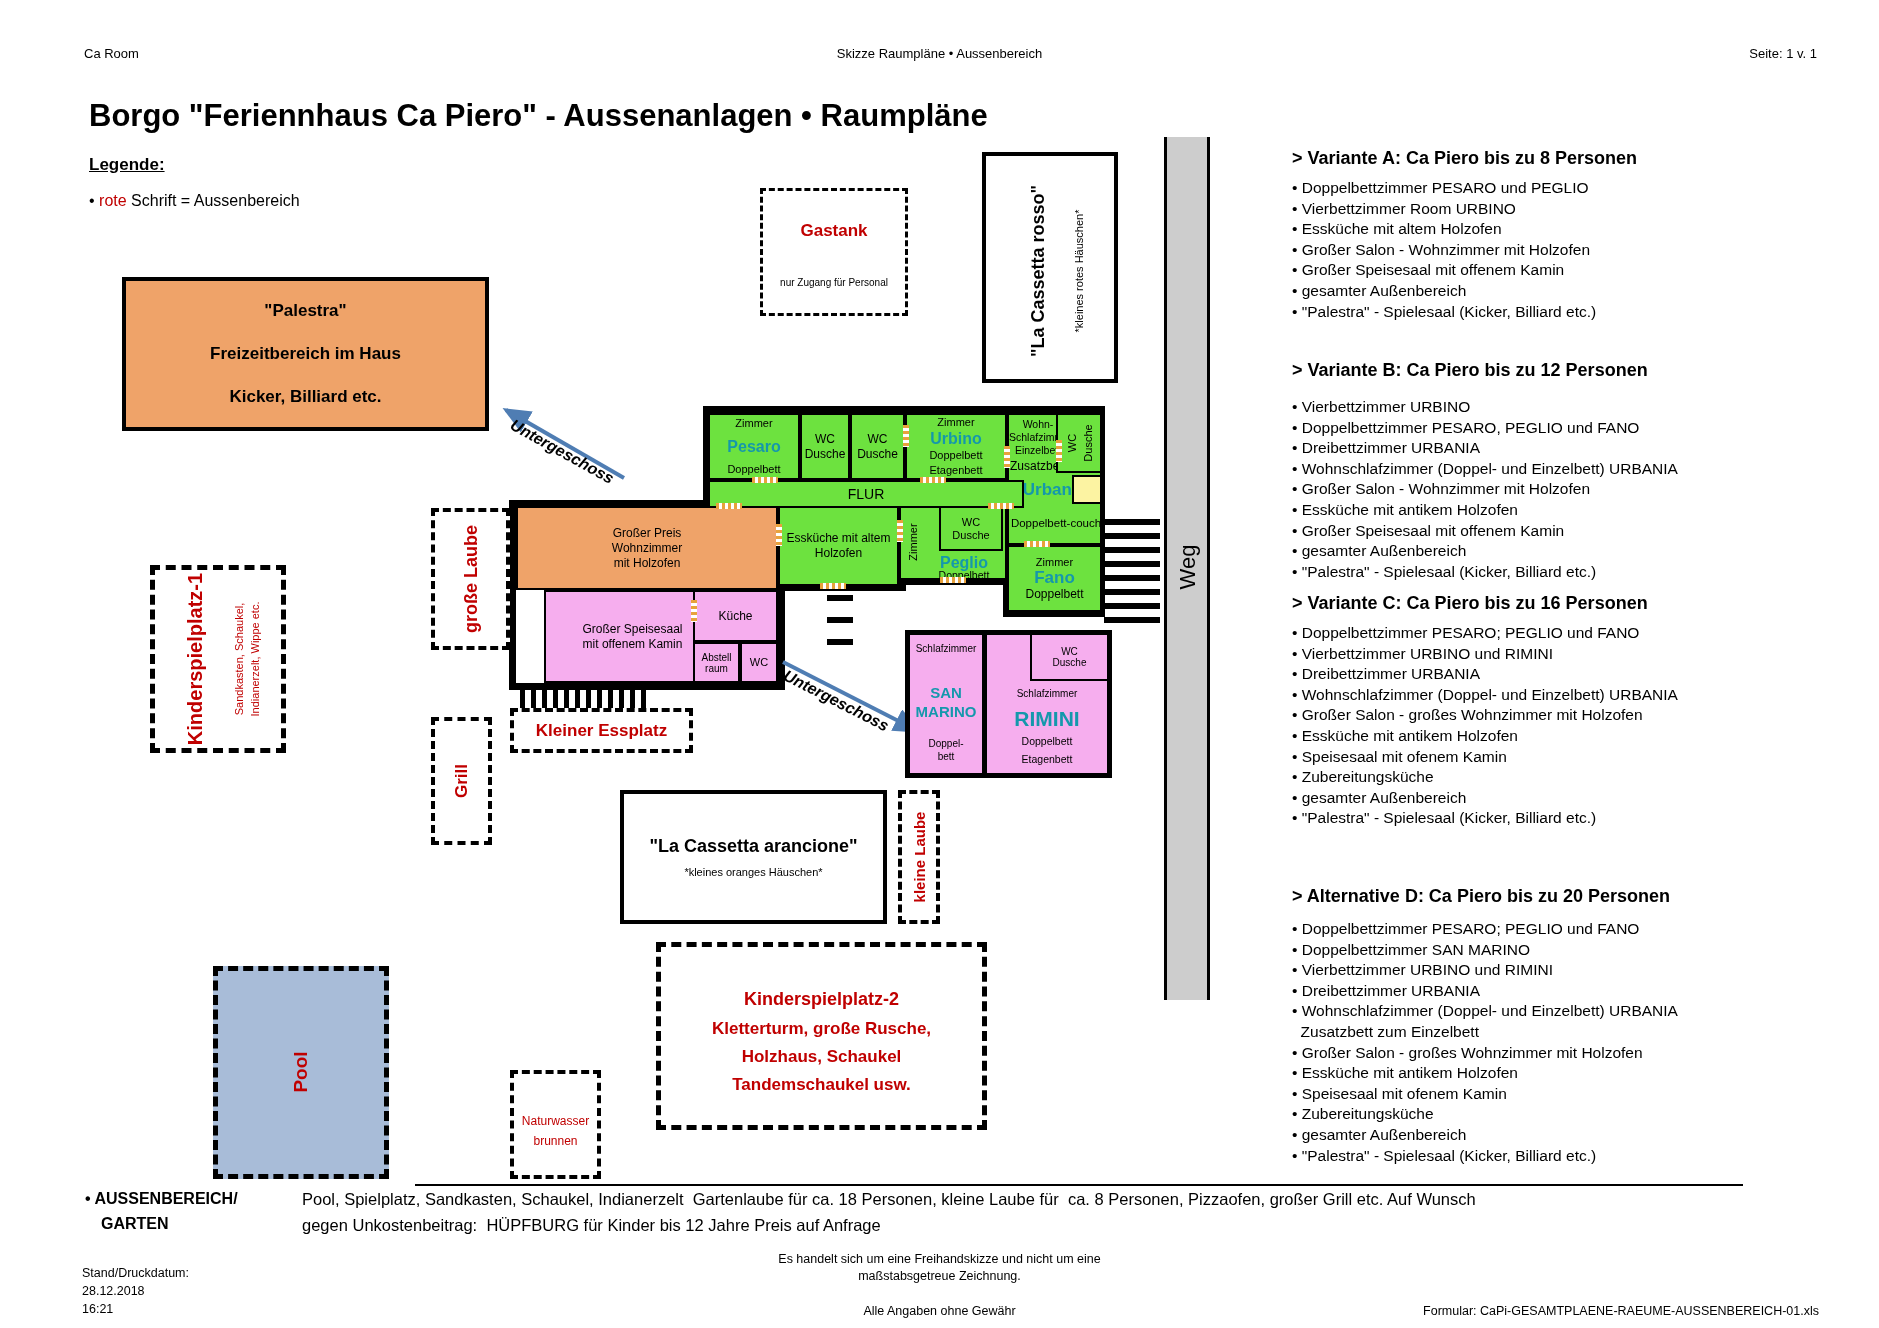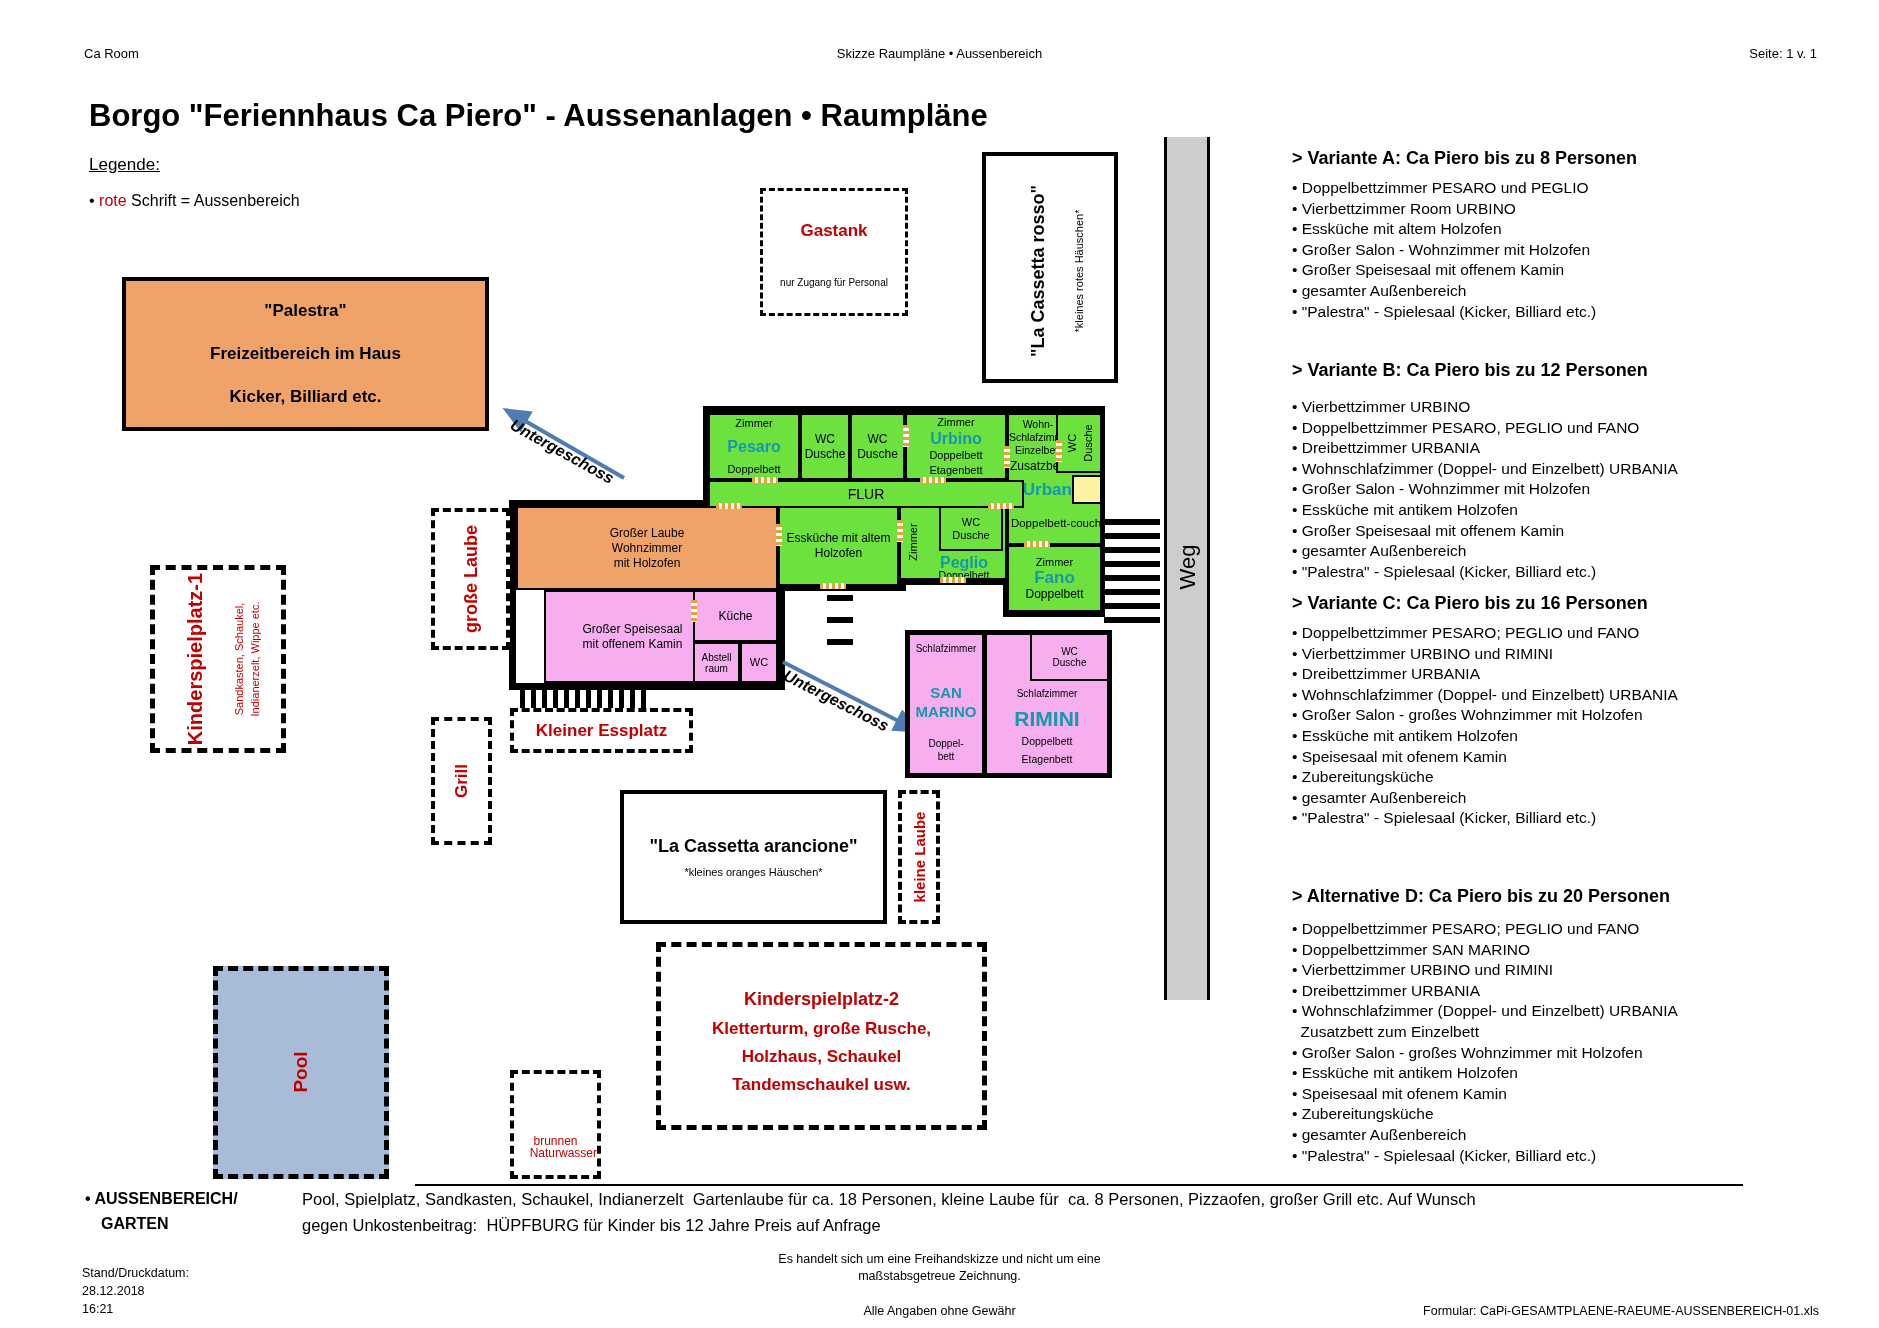--- a/index.html
+++ b/index.html
@@ -6,21 +6,21 @@
   .page{position:relative;width:1879px;height:1328px;background:#fff;overflow:hidden;
         font-family:"Liberation Sans", sans-serif;color:#000;margin:0 auto;}
   .abs{position:absolute;}
   .red{color:var(--red);}
   .teal{color:var(--teal);font-weight:bold;}
   .b{font-weight:bold;}
   .vtext{position:absolute;white-space:nowrap;transform:translate(-50%,-50%) rotate(-90deg);transform-origin:center;}
   
   .hdr{position:absolute;top:46px;font-size:13px;}
   .title{position:absolute;left:89px;top:98px;font-size:31px;font-weight:bold;letter-spacing:0;}
-  .legende{position:absolute;left:89px;top:155px;font-size:17px;font-weight:normal;text-decoration:underline;}
+  .legende{position:absolute;left:89px;top:155px;font-size:17px;font-weight:bold;text-decoration:underline;}
   .legende-line{position:absolute;left:89px;top:192px;font-size:16px;}
   
   .solidbox{position:absolute;border:4px solid #000;background:#fff;box-sizing:border-box;}
   .dashbox{position:absolute;border:4px dashed #000;background:#fff;box-sizing:border-box;}
   .room{position:absolute;border:2px solid #000;box-sizing:border-box;display:flex;flex-direction:column;
         align-items:center;justify-content:space-between;text-align:center;padding:2px 1px;}
   .green{background:var(--green);}
   .orange{background:var(--orange);}
   .pink{background:var(--pink);}
   .yellow{background:var(--yellow);}
@@ -120,21 +120,21 @@
     <span class="vtext" style="left:14px;top:28px;font-size:11px;">WC</span>
     <span class="vtext" style="left:30px;top:28px;font-size:11px;">Dusche</span>
   </div>
   <div class="room yellow" style="left:1072px;top:475px;width:30px;height:29px;"></div>
 
   <div class="room green" style="left:708px;top:480px;width:316px;height:28px;justify-content:center;">
     <div style="font-size:14px;">FLUR</div>
   </div>
 
   <div class="room orange" style="left:516px;top:506px;width:262px;height:84px;justify-content:center;">
-    <div class="rlab2">Großer Laube</div>
+    <div class="rlab2">Großer Preis</div>
     <div class="rlab2">Wohnzimmer</div>
     <div class="rlab2">mit Holzofen</div>
   </div>
   <div class="room green" style="left:778px;top:506px;width:121px;height:80px;justify-content:center;">
     <div class="rlab2">Essküche mit altem</div>
     <div class="rlab2">Holzofen</div>
   </div>
   <div class="room green" style="left:899px;top:506px;width:108px;height:74px;display:block;">
     <span class="vtext" style="left:12px;top:34px;font-size:11px;">Zimmer</span>
     <div class="room green" style="left:38px;top:-2px;width:64px;height:45px;justify-content:center;">
@@ -268,21 +268,21 @@
     <div class="red b" style="position:absolute;left:0;right:0;top:72px;text-align:center;font-size:17px;">Kletterturm, große Rusche,</div>
     <div class="red b" style="position:absolute;left:0;right:0;top:100px;text-align:center;font-size:17px;">Holzhaus, Schaukel</div>
     <div class="red b" style="position:absolute;left:0;right:0;top:128px;text-align:center;font-size:17px;">Tandemschaukel usw.</div>
   </div>
 
   <div class="dashbox" style="left:213px;top:966px;width:176px;height:213px;border-width:5px;background:var(--pool-blue);">
     <span class="vtext red b" style="left:83px;top:101px;font-size:19px;">Pool</span>
   </div>
 
   <div class="dashbox" style="left:510px;top:1070px;width:91px;height:109px;">
-    <div class="red" style="position:absolute;left:0;right:0;top:40px;text-align:right;font-size:12px;margin-top:32px;">Naturwasser</div>
+    <div class="red" style="position:absolute;left:0;right:0;top:40px;text-align:center;font-size:12px;">Naturwasser</div>
     <div class="red" style="position:absolute;left:0;right:0;top:60px;text-align:center;font-size:12px;">brunnen</div>
   </div>
 
   <div class="variant" style="top:148px;">
     <div class="vhead">&gt; Variante A: Ca Piero bis zu 8 Personen</div>
     <div class="vlist">
         <div class="vitem">• Doppelbettzimmer PESARO und PEGLIO</div>
         <div class="vitem">• Vierbettzimmer Room URBINO</div>
         <div class="vitem">• Essküche mit altem Holzofen</div>
         <div class="vitem">• Großer Salon - Wohnzimmer mit Holzofen</div>

